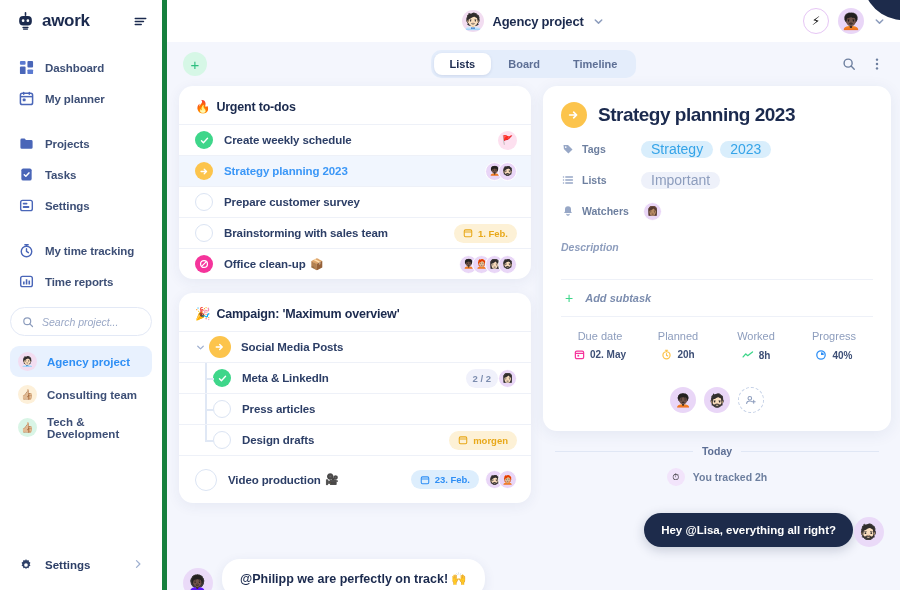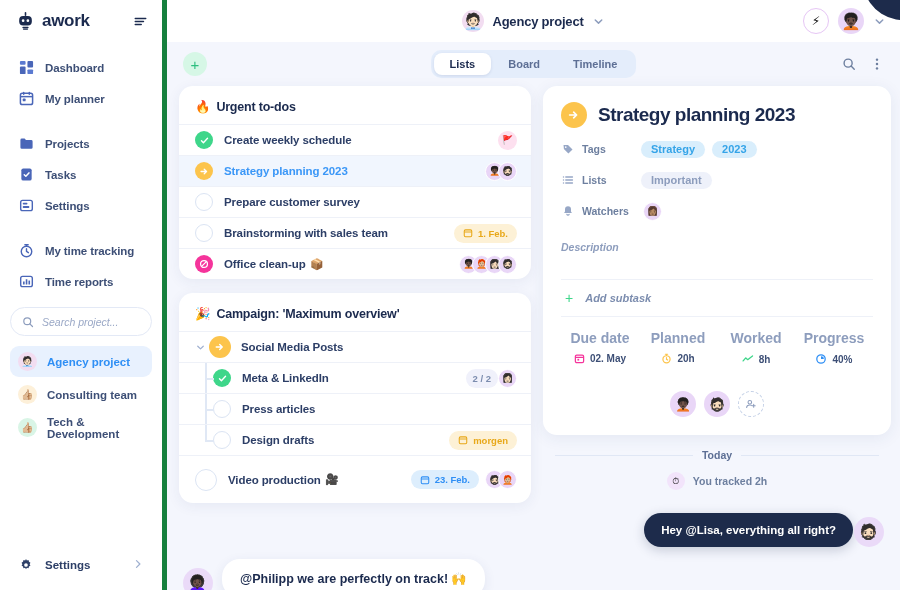--- a/index.html
+++ b/index.html
@@ -233,38 +233,38 @@
   .meta-row {
     display: flex; align-items: center; gap: 7px; margin-top: 11px;
     min-height: 20px;
   }
   .meta-ic { width: 14px; display: flex; justify-content: center; color: #97a7c6; }
   .meta-lbl {
     font-size: 10.5px; font-weight: 700; color: #6d7f9f; width: 52px;
   }
   .tag {
     height: 17px; padding: 0 10px; border-radius: 9px;
-    font-size: 11px; font-weight: 700; display: flex; align-items: center;
+    font-size: 14px; font-weight: 400; display: flex; align-items: center;
   }
   .tag.cyan { background: #d9eefc; color: #35a4e8; }
   .tag.grey { background: #eef1fa; color: #8d9dbd; }
   .detail-desc {
     font-size: 10.5px; font-style: italic; color: #8d9dbd;
     margin: 20px 0 26px; font-weight: 600;
   }
   .hr { height: 1px; background: #eef1f8; }
   .addsub {
     display: flex; align-items: center; gap: 12px;
     padding: 11px 4px; cursor: pointer;
   }
   .addsub-plus { color: #3ed68a; font-size: 14px; line-height: 1; }
   .addsub-lbl { font-size: 11px; font-weight: 700; font-style: italic; color: #7b8cae; }
   .stats { display: flex; padding: 13px 0 4px; }
   .stat { flex: 1; text-align: center; }
-  .stat-lbl { font-size: 14px; font-weight: 700; color: #8d9dbd; }
+  .stat-lbl { font-size: 11px; font-weight: 400; color: #8d9dbd; }
   .stat-val {
     font-size: 10px; font-weight: 700; color: #3d4f76; margin-top: 7px;
     display: flex; align-items: center; justify-content: center; gap: 5px;
   }
   .members {
     display: flex; justify-content: center; gap: 8px; margin-top: 22px;
   }
   .member {
     width: 26px; height: 26px; border-radius: 50%; overflow: hidden;
     background: #e9d6f7; display: flex; align-items: center;

